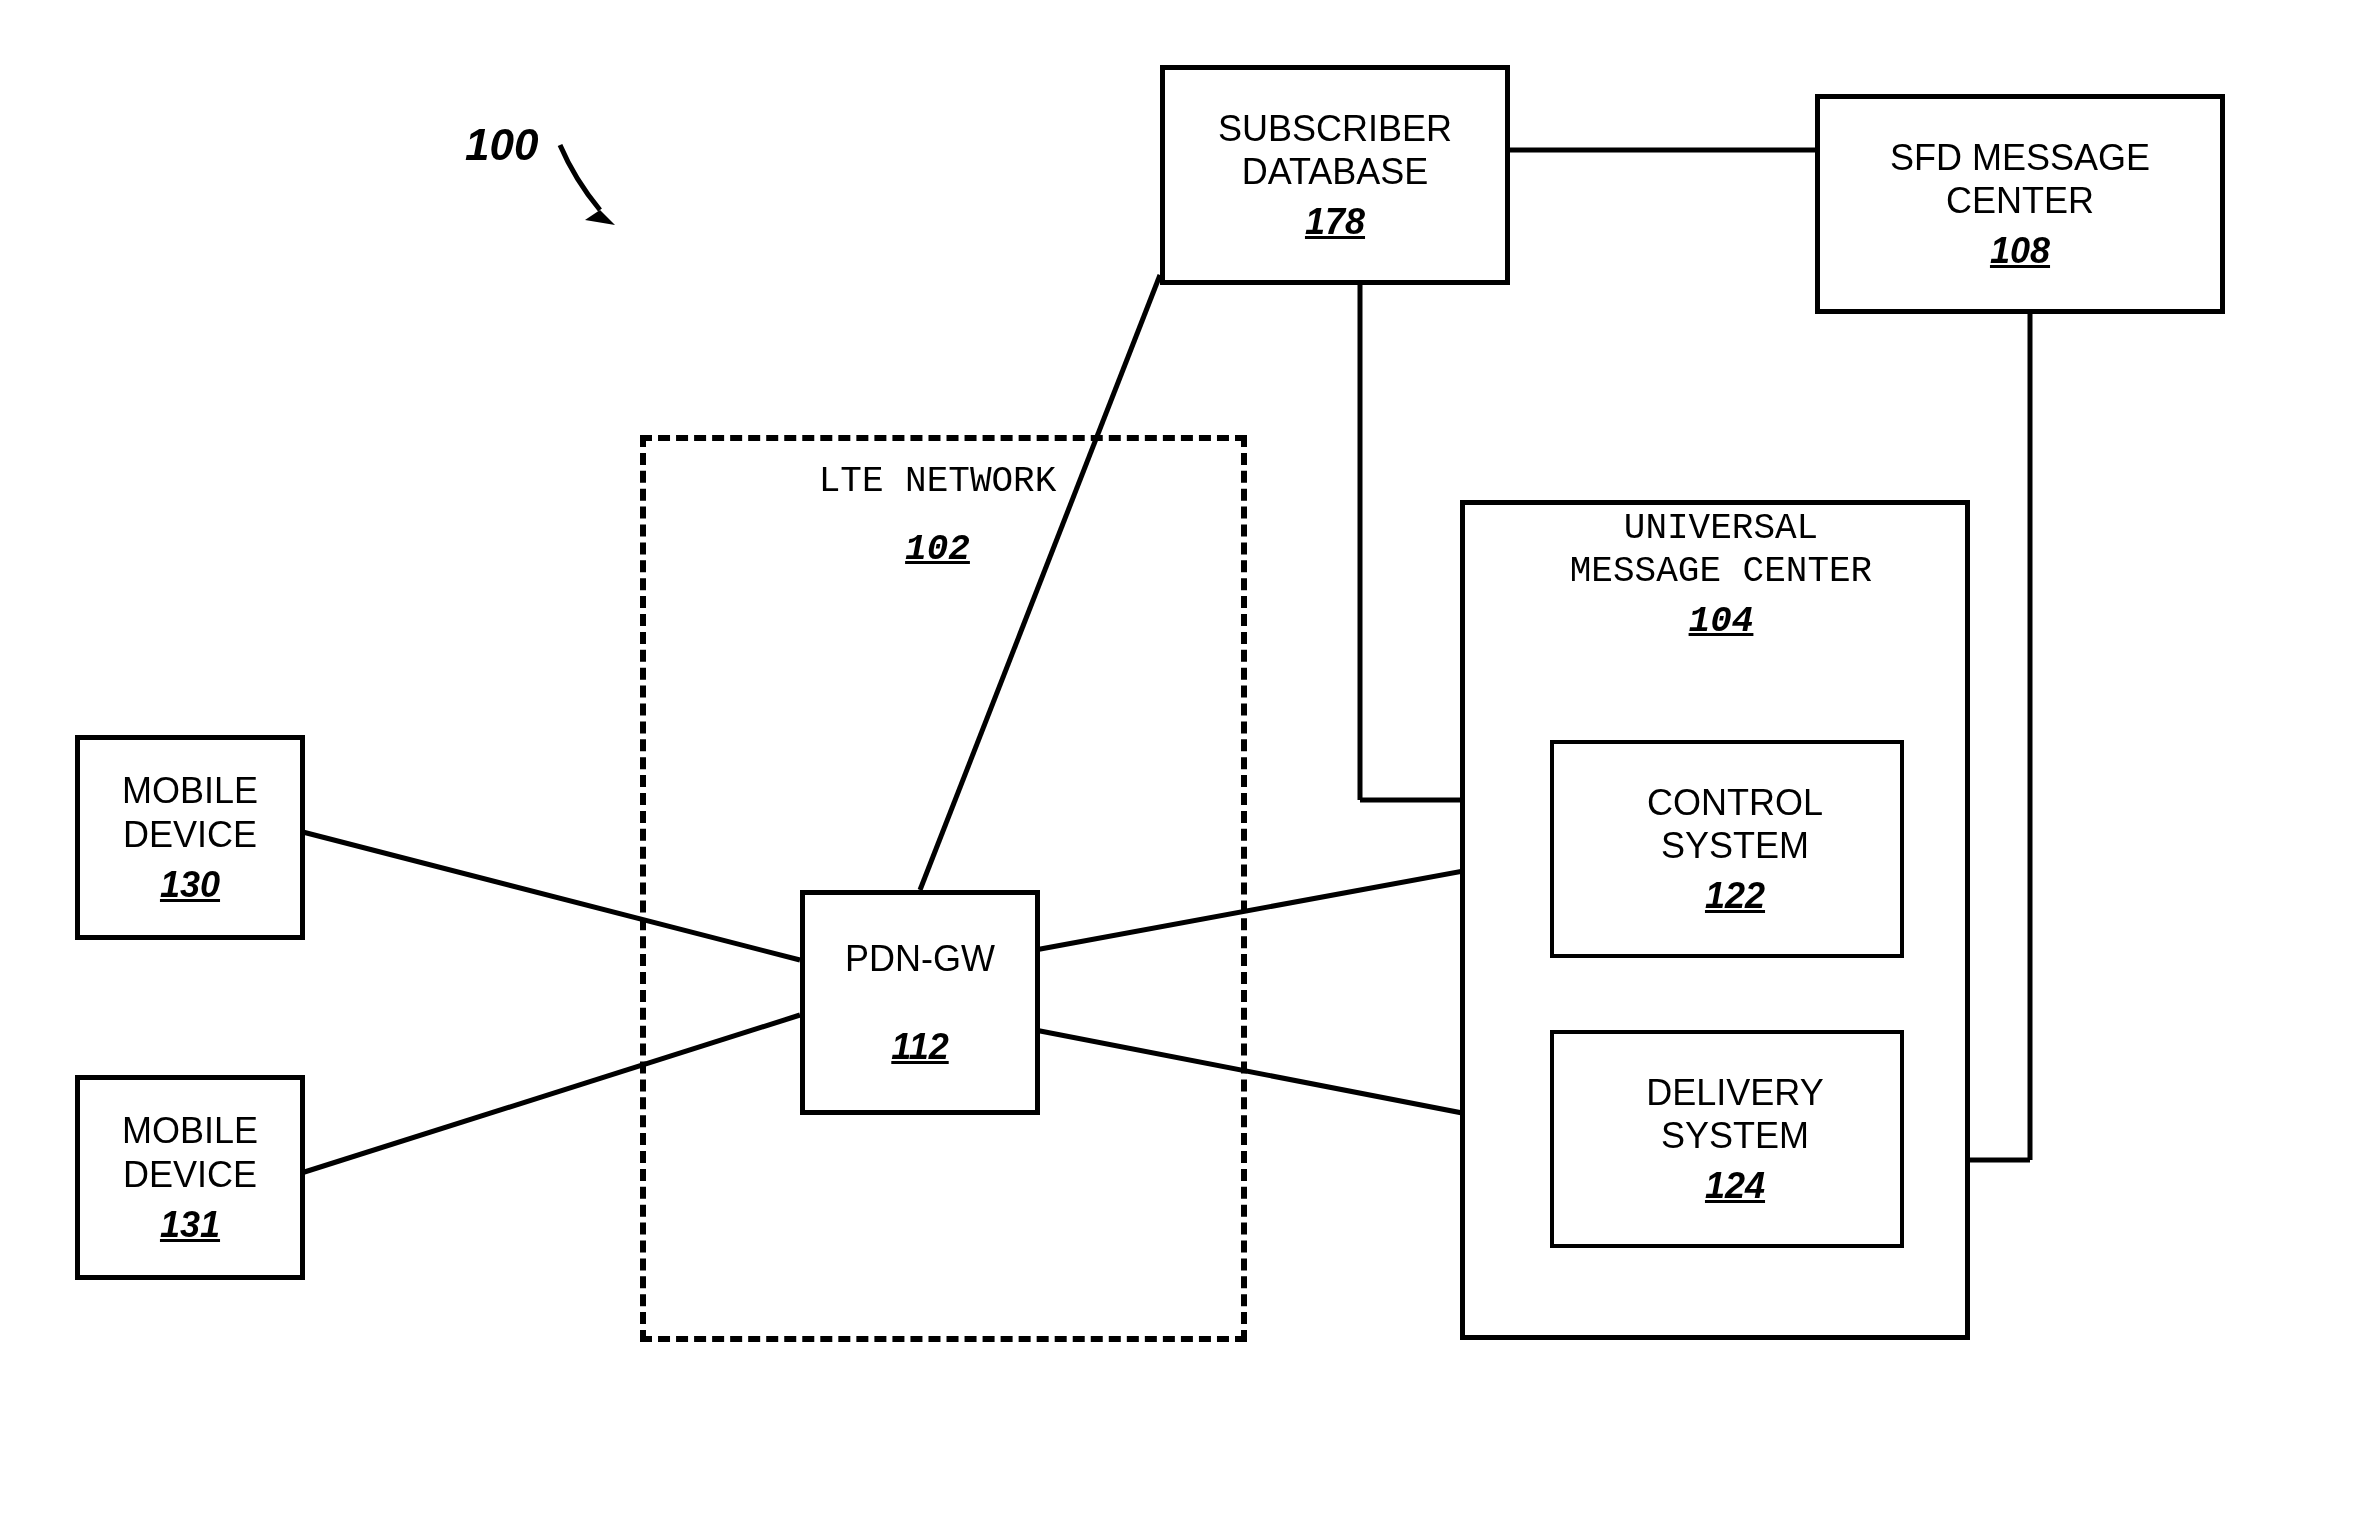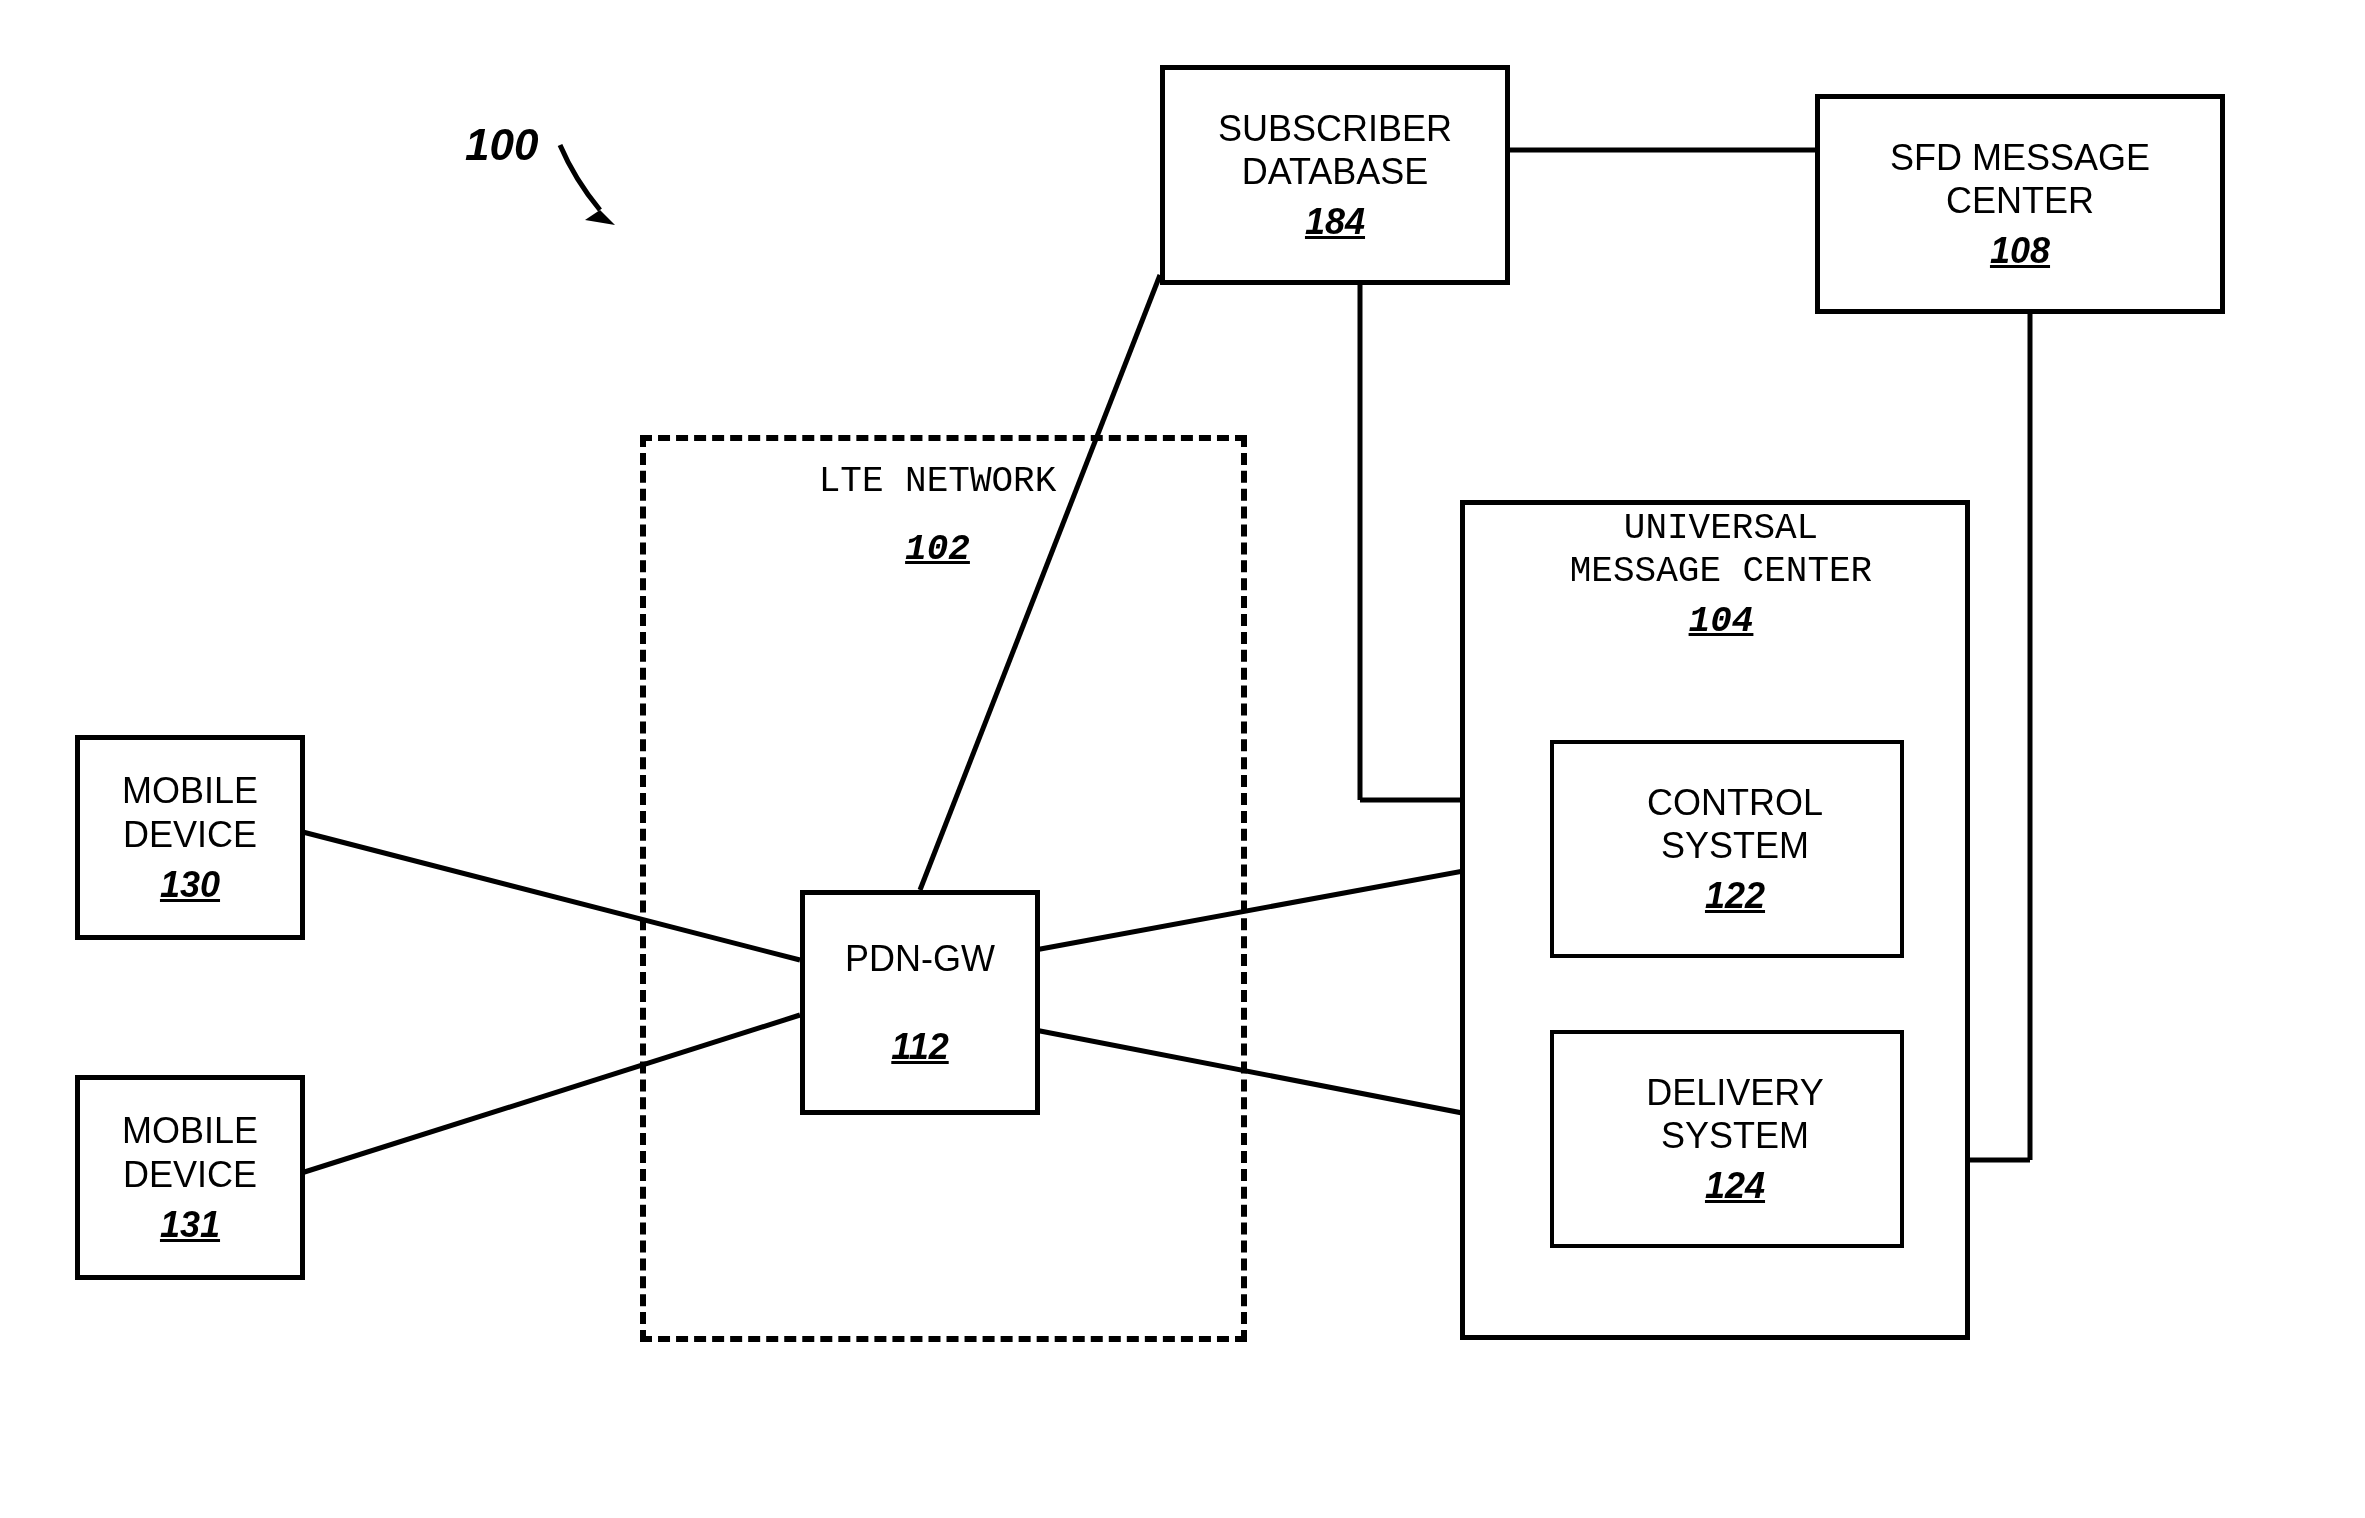--- a/index.html
+++ b/index.html
@@ -128,21 +128,21 @@
 
 <div class="box" style="left:75px; top:1075px; width:220px; height:195px;">
   <div class="title">MOBILE</div>
   <div class="title">DEVICE</div>
   <div class="ref">131</div>
 </div>
 
 <div class="box" style="left:1160px; top:65px; width:340px; height:210px;">
   <div class="title">SUBSCRIBER</div>
   <div class="title">DATABASE</div>
-  <div class="ref">184</div>
+  <div class="ref">178</div>
 </div>
 
 <div class="box" style="left:1815px; top:65px; width:400px; height:210px;margin-top:29px;">
   <div class="title">SFD MESSAGE</div>
   <div class="title">CENTER</div>
   <div class="ref">108</div>
 </div>
 
 <div class="box" style="left:1460px; top:500px; width:500px; height:830px; justify-content:flex-start;">
   <div class="header" style="position:relative; top:2px; width:100%;padding-left:12px;">

